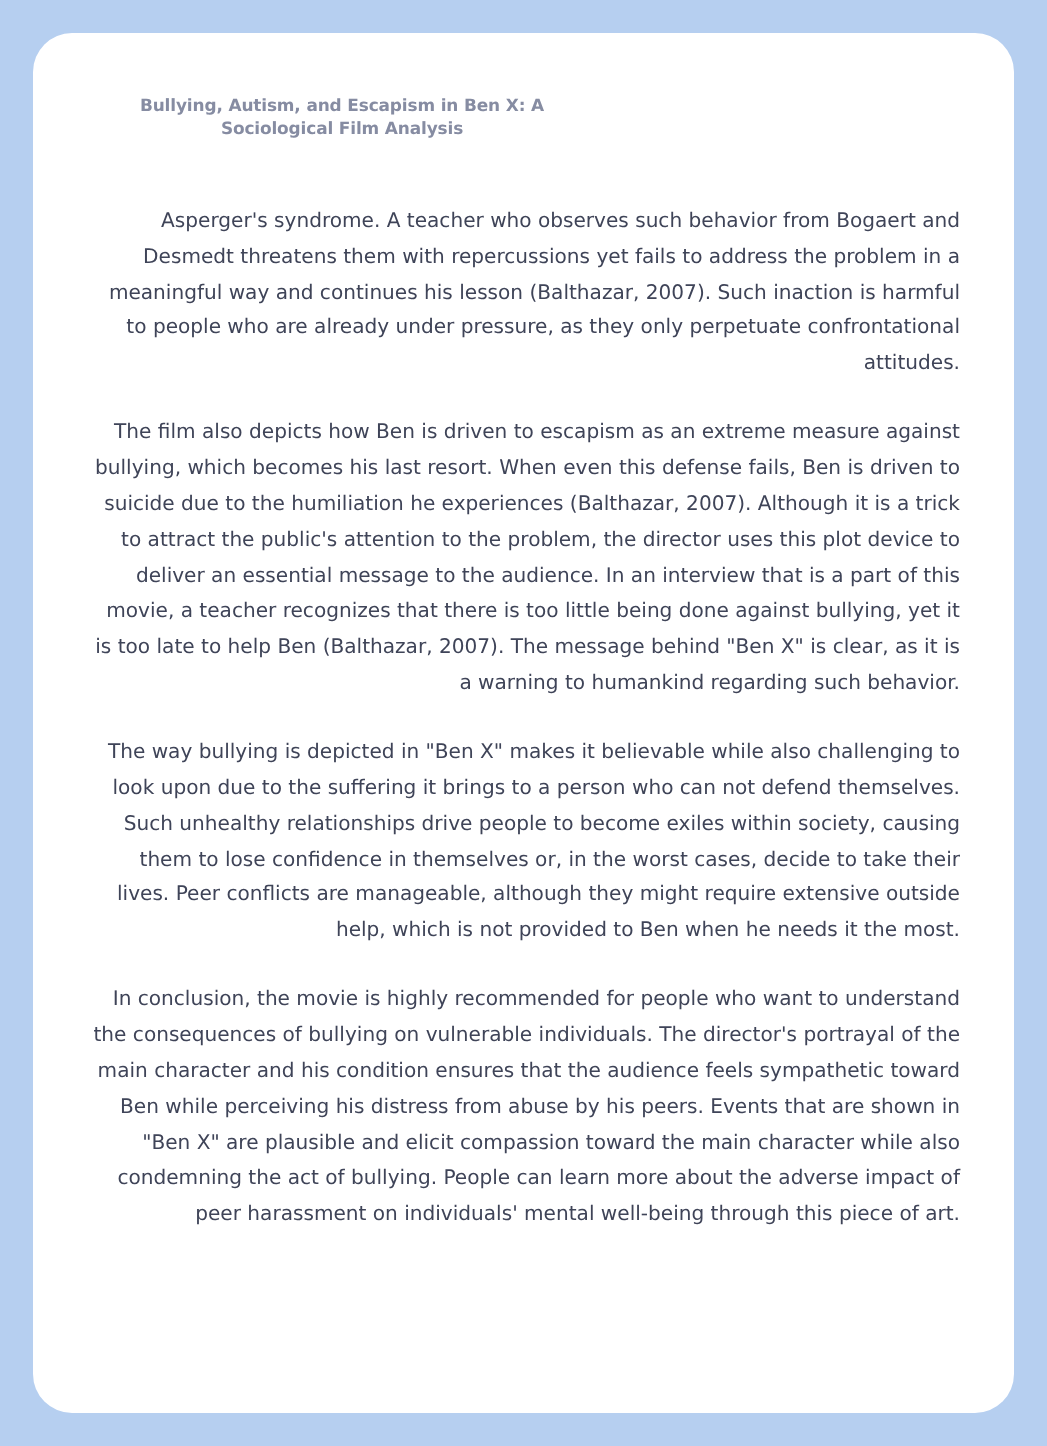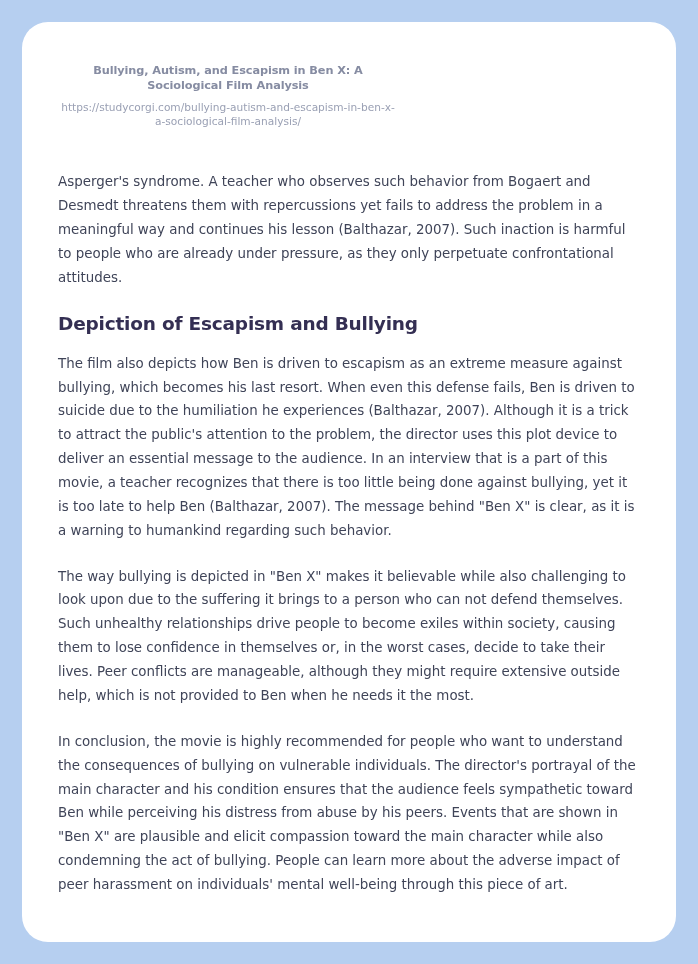--- a/index.html
+++ b/index.html
@@ -97,21 +97,21 @@
   .doc-body {
     padding: 0 36px;
     box-sizing: border-box;
   }
 
   .doc-body p {
     color: #3f4458;
     font-size: 13.4px;
     line-height: 1.78;
     margin: 0 0 22px 0;
-    text-align: left;
+    text-align: right;
   }
 
   .doc-body p.first-para {
     margin-top: 42px;
   }
 
   .doc-body h2 {
     color: #342f53;
     font-size: 18.5px;
     font-weight: bold;
@@ -123,26 +123,24 @@
 </head>
 <body>
 
 <div class="page-card">
 
   <div class="doc-header">
 
 
     <div class="doc-meta">
       <div class="doc-title">Bullying, Autism, and Escapism in Ben X: A Sociological Film Analysis</div>
-      <div class="doc-url">https://studycorgi.com/bullying-autism-and-escapism-in-ben-x-a-sociological-film-analysis/</div>
     </div>
 
   </div>
 
   <div class="doc-body">
       <p class="first-para">Asperger's syndrome. A teacher who observes such behavior from Bogaert and Desmedt threatens them with repercussions yet fails to address the problem in a meaningful way and continues his lesson (Balthazar, 2007). Such inaction is harmful to people who are already under pressure, as they only perpetuate confrontational attitudes.</p>
-      <h2>Depiction of Escapism and Bullying</h2>
       <p>The film also depicts how Ben is driven to escapism as an extreme measure against bullying, which becomes his last resort. When even this defense fails, Ben is driven to suicide due to the humiliation he experiences (Balthazar, 2007). Although it is a trick to attract the public's attention to the problem, the director uses this plot device to deliver an essential message to the audience. In an interview that is a part of this movie, a teacher recognizes that there is too little being done against bullying, yet it is too late to help Ben (Balthazar, 2007). The message behind "Ben X" is clear, as it is a warning to humankind regarding such behavior.</p>
       <p>The way bullying is depicted in "Ben X" makes it believable while also challenging to look upon due to the suffering it brings to a person who can not defend themselves. Such unhealthy relationships drive people to become exiles within society, causing them to lose confidence in themselves or, in the worst cases, decide to take their lives. Peer conflicts are manageable, although they might require extensive outside help, which is not provided to Ben when he needs it the most.</p>
       <p>In conclusion, the movie is highly recommended for people who want to understand the consequences of bullying on vulnerable individuals. The director's portrayal of the main character and his condition ensures that the audience feels sympathetic toward Ben while perceiving his distress from abuse by his peers. Events that are shown in "Ben X" are plausible and elicit compassion toward the main character while also condemning the act of bullying. People can learn more about the adverse impact of peer harassment on individuals' mental well-being through this piece of art.</p>
     </div>
 
 </div>
 
 </body></html>

